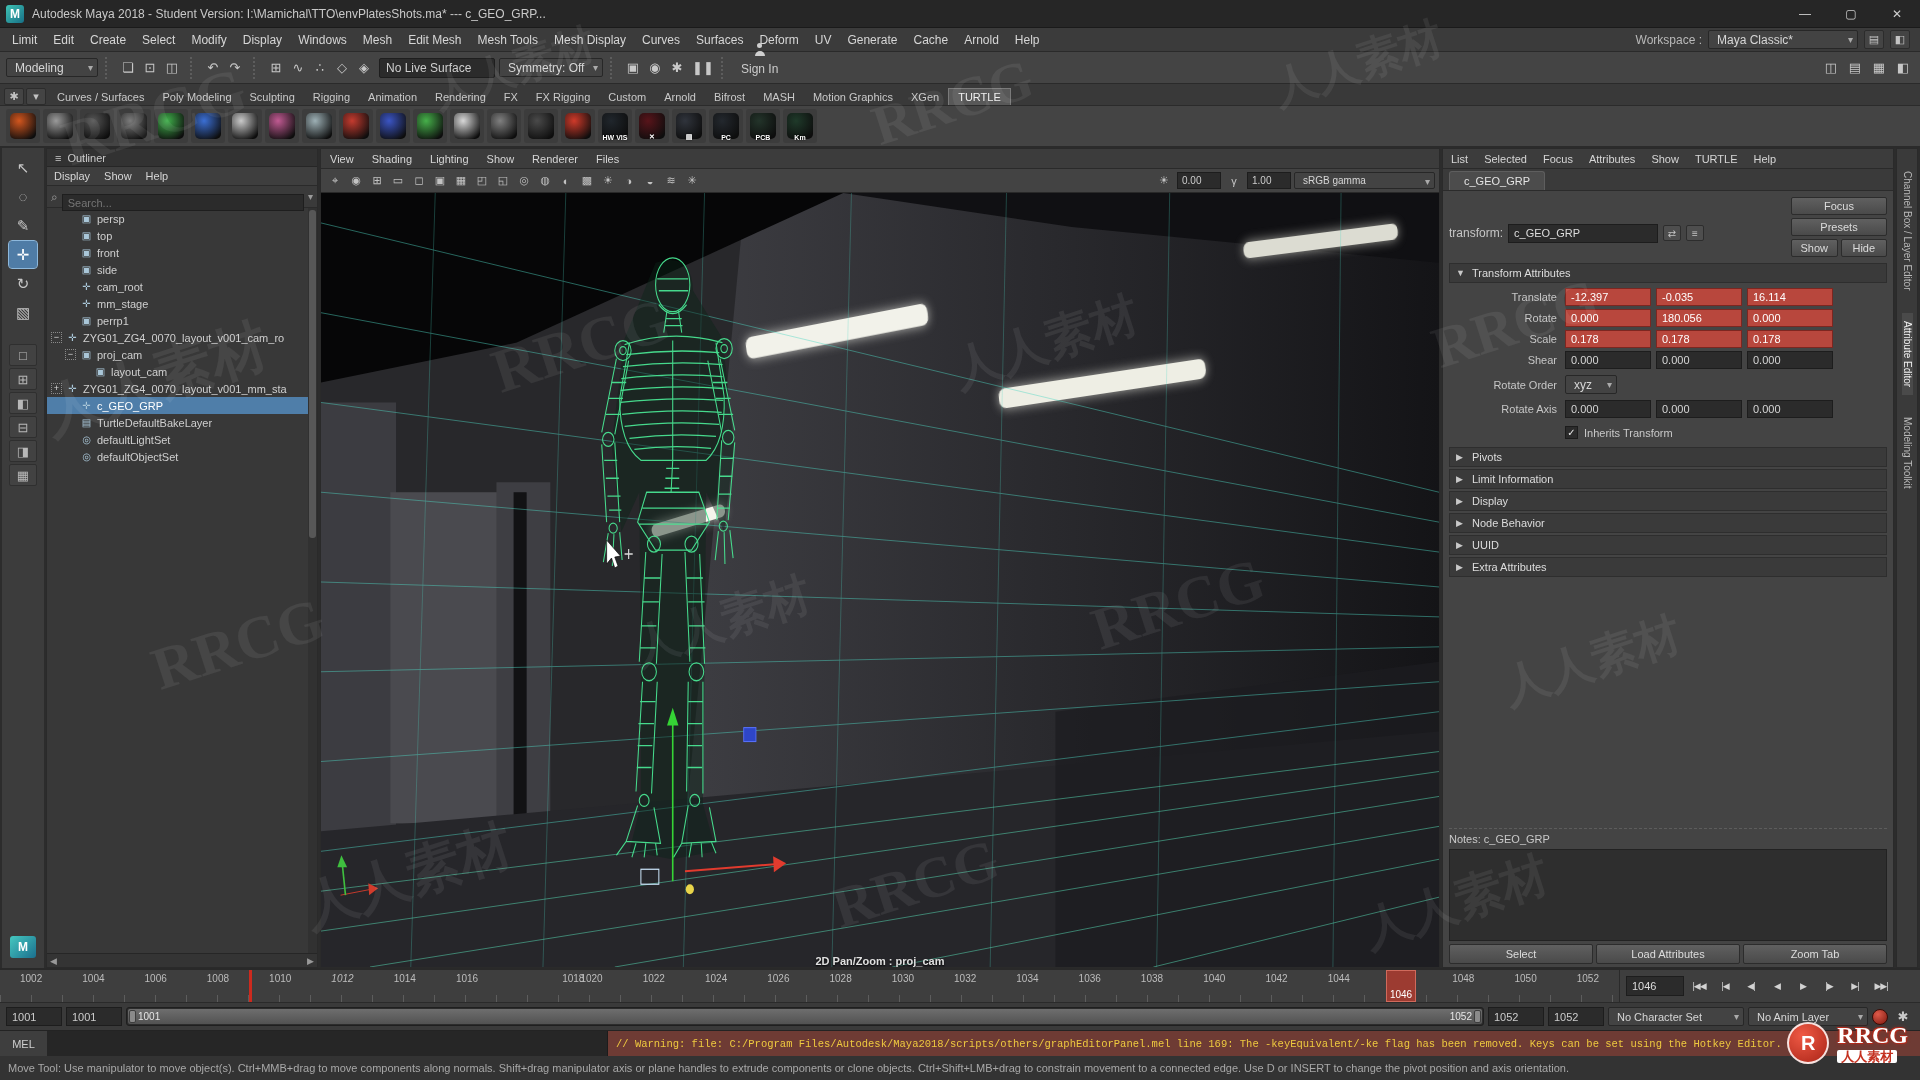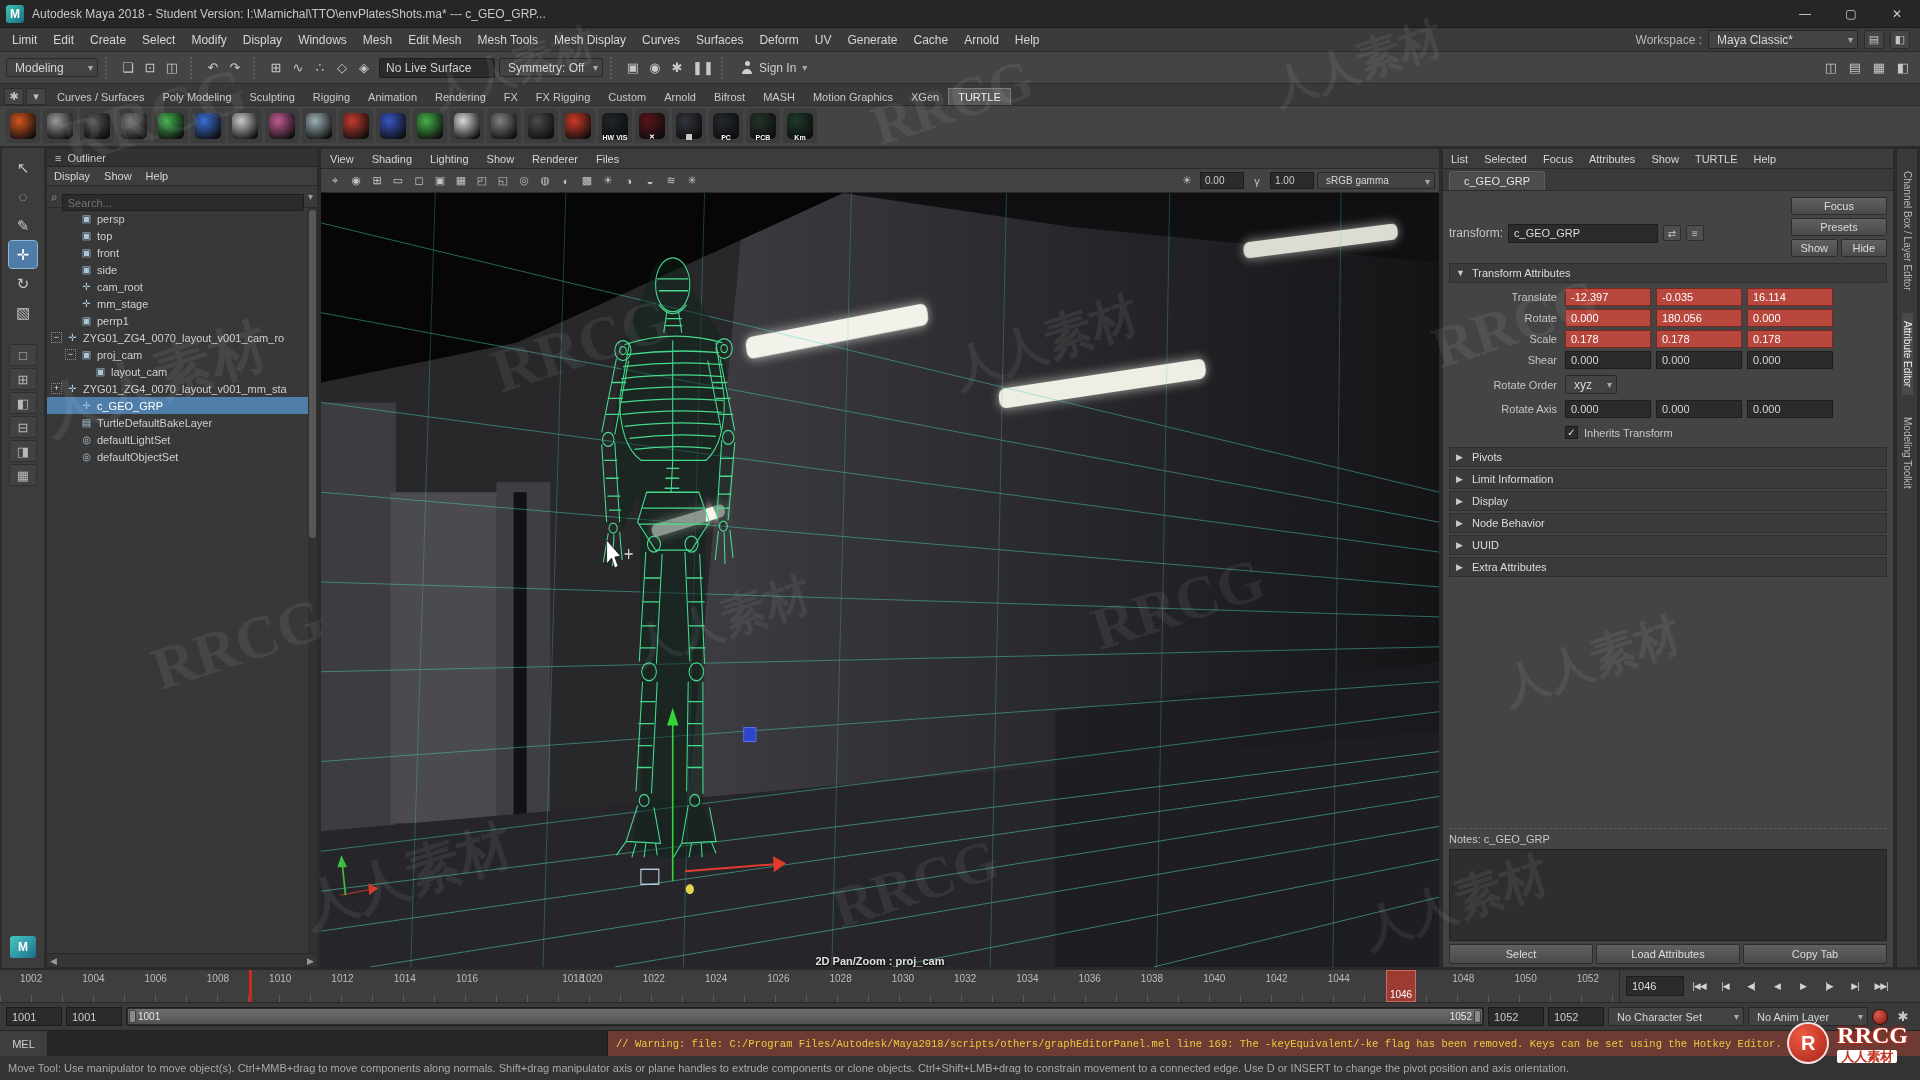--- a/index.html
+++ b/index.html
@@ -26,21 +26,21 @@
   .sq-icon { width:20px; height:19px; background:#444; border:1px solid #2c2c2c; border-radius:2px;
     color:#c3c3c3; display:flex; align-items:center; justify-content:center; font-size:11px; }
 
   
   .statusline { height:32px; background:#444; display:flex; align-items:center; gap:4px; padding:0 6px; border-bottom:1px solid #2a2a2a; }
   .vsep { width:5px; height:22px; border-left:2px dotted #5d5d5d; margin:0 3px; }
   .glyphbtn { min-width:22px; height:22px; display:flex; align-items:center; justify-content:center;
     color:#c8c8c8; font-size:13px; border-radius:2px; }
   .field { background:#2b2b2b; border:1px solid #1e1e1e; border-radius:2px; height:20px;
     color:#cfcfcf; display:flex; align-items:center; padding:0 6px; white-space:nowrap; }
-  .signin { display:flex; align-items:center; gap:6px; padding:0 8px; }
+  .signin { display:flex; align-items:center; gap:6px; padding:0 8px;flex-direction:column; }
   .person { width:12px; height:13px; position:relative; }
   .person::before { content:''; position:absolute; top:0; left:3.5px; width:5px; height:5px; border-radius:50%; background:#cfcfcf; }
   .person::after { content:''; position:absolute; bottom:0; left:1px; width:10px; height:5px; border-radius:5px 5px 0 0; background:#cfcfcf; }
 
   
   .shelftabs { height:22px; background:#393939; display:flex; align-items:flex-end; gap:2px; padding:0 4px; border-bottom:1px solid #2b2b2b; }
   .shelf-tab { background:none; border:none; color:#c9c9c9; font:inherit; font-size:11px; padding:2px 9px; white-space:nowrap; }
   .shelf-tab.active { background:#585858; border:1px solid #7a7a7a; border-bottom:none; color:#f0f0f0; }
   .shelficons { height:42px; background:#444; display:flex; align-items:center; gap:3px; padding:0 6px; border-bottom:2px solid #2b2b2b; }
   .shelf-icon { width:34px; height:34px; background:#3c3c3c; border-radius:3px; position:relative;
@@ -676,21 +676,21 @@
             </div>
             <div class="vpicon">
               <span class="glyph">✳</span>
             </div>
           </div>
         <div style="margin-left:auto;display:flex;align-items:center;gap:3px">
           <span class="vpicon">☀</span>
           <div class="vpfield">0.00</div>
           <span class="vpicon">γ</span>
           <div class="vpfield">1.00</div>
-          <div class="dropdown" style="width:118px;height:17px">
+          <div class="dropdown" style="width:141px;height:17px">
             <span style="font-size:10px">sRGB gamma</span>
             <span class="caret">▾</span>
           </div>
         </div>
       </div>
 
       <div class="canvas">
         <svg viewBox="0 0 1370 776" preserveAspectRatio="none">
           <defs>
             <linearGradient id="wallG" x1="0" y1="0" x2="1" y2="0">
@@ -937,21 +937,21 @@
           </div>
 
         <div class="ae-notes">
           <div class="ndiv"></div>
           <div class="nlabel">Notes: c_GEO_GRP</div>
           <div class="notesbox"></div>
         </div>
         <div class="ae-footer">
           <button class="btn3d">Select</button>
           <button class="btn3d">Load Attributes</button>
-          <button class="btn3d">Copy Tab</button>
+          <button class="btn3d">Zoom Tab</button>
         </div>
       </div>
     </div>
 
     <div class="rstrip">
 
     <div class="rtab">Channel Box / Layer Editor</div>
         <div class="rtab active">Attribute Editor</div>
         <div class="rtab">Modeling Toolkit</div>
       </div>
@@ -962,21 +962,21 @@
       <div class="scale"></div>
       <div class="keytick" id="keyTick" style="left: 15.3846%;"></div>
       <div class="curframe" id="curFrame" style="left: 86.5385%;">
         <span>1046</span>
       </div>
     <span class="tick" style="left: 1.92308%;">1002</span>
         <span class="tick" style="left: 5.76923%;">1004</span>
         <span class="tick" style="left: 9.61538%;">1006</span>
         <span class="tick" style="left: 13.4615%;">1008</span>
         <span class="tick" style="left: 17.3077%;">1010</span>
-        <span class="tick" style="left: 21.1538%;">1012</span>
+        <span class="tick" style="left: 21.1538%; font-style: italic;">1012</span>
         <span class="tick" style="left: 25%;">1014</span>
         <span class="tick" style="left: 28.8462%;">1016</span>
         <span class="tick" style="left: 32.6923%; margin-left: 44px;">1018</span>
         <span class="tick" style="left: 36.5385%;">1020</span>
         <span class="tick" style="left: 40.3846%;">1022</span>
         <span class="tick" style="left: 44.2308%;">1024</span>
         <span class="tick" style="left: 48.0769%;">1026</span>
         <span class="tick" style="left: 51.9231%;">1028</span>
         <span class="tick" style="left: 55.7692%;">1030</span>
         <span class="tick" style="left: 59.6154%;">1032</span>

